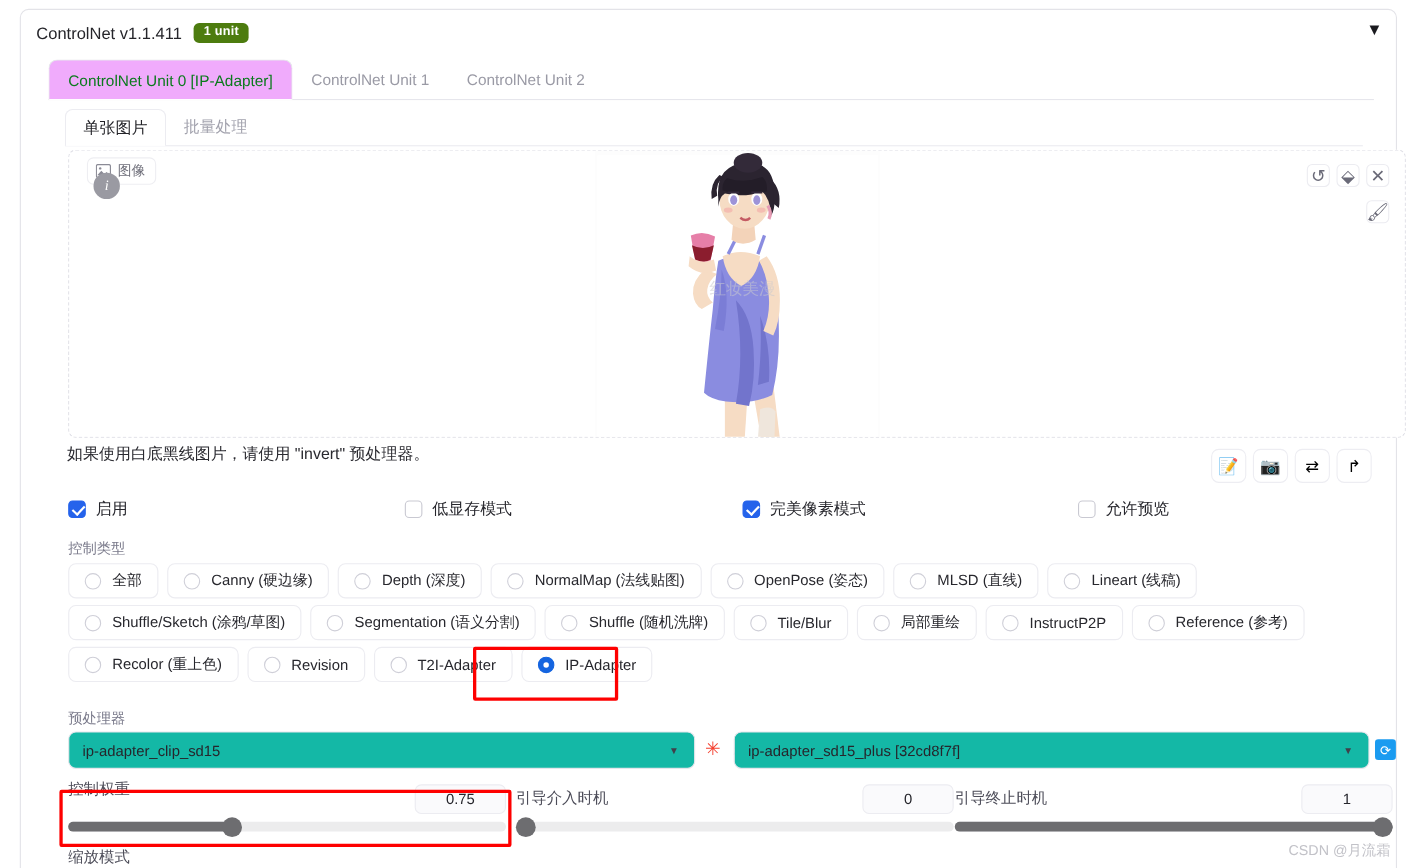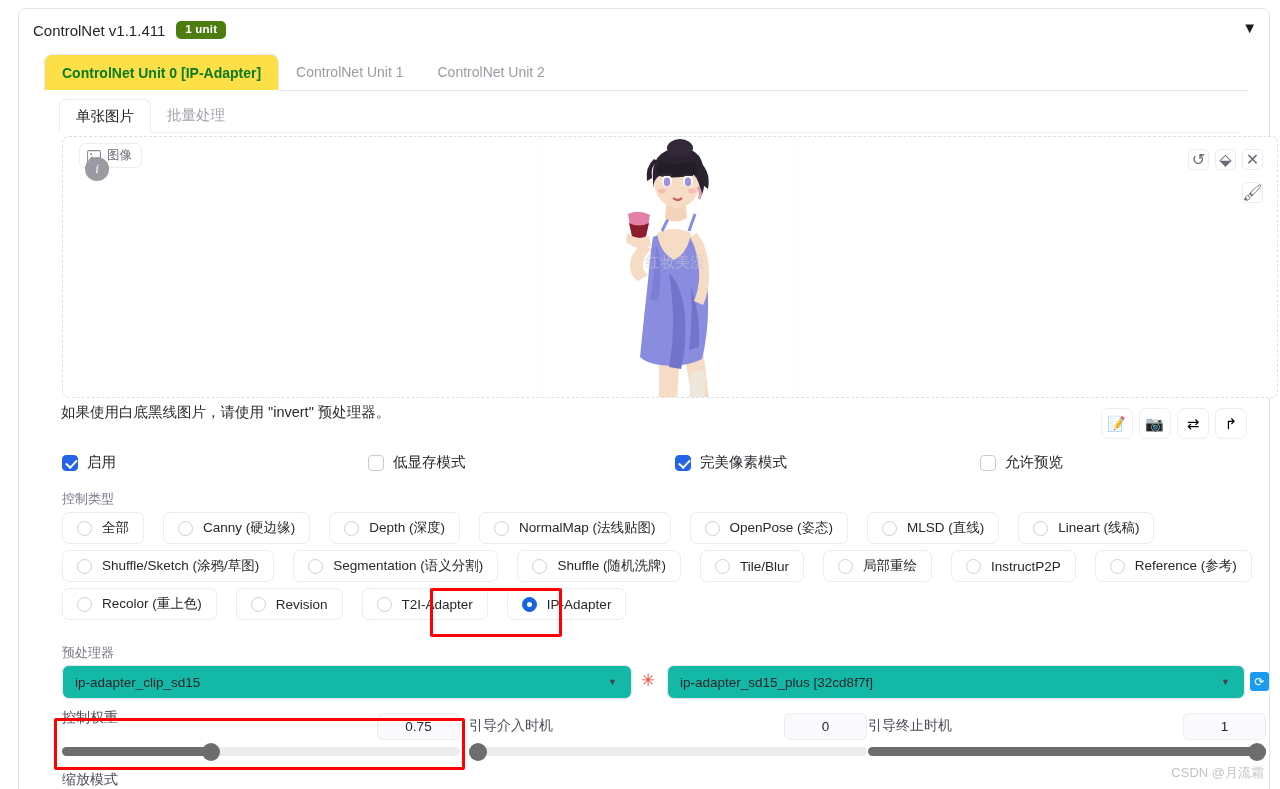--- a/index.html
+++ b/index.html
@@ -62,22 +62,22 @@
   .unit-tab {
     height: 37px;
     padding: 0 17px;
     display: flex; align-items: center;
     font-size: 14px;
     color: #9a9aa5;
     white-space: nowrap;
   }
   .unit-tab.active {
     color: #0b7a1d;
-    font-weight: bold;
-    background: #fde047;
+    font-weight: normal;
+    background: #f0abfc;
     border: 1px solid #e6e6ec;
     border-bottom: 1px solid #ffffff;
     border-radius: 8px 8px 0 0;
     margin-bottom: -1px;
   }
 
   
   .sub-tabs {
     position: absolute;
     left: 40px; top: 90px;
@@ -221,21 +221,21 @@
   .ct-title {
     position: absolute;
     left: 43px; top: 481px;
     font-size: 13px; color: #79798a;
   }
   .ct-rows {
     position: absolute;
     left: 43px; top: 503px;
     width: 1170px;
   }
-  .ct-row { display: flex; gap: 19px; margin-bottom: 6px; }
+  .ct-row { display: flex; gap: 8px; margin-bottom: 6px; }
   .ct-item {
     height: 32px;
     border: 1px solid #ececf1;
     border-radius: 7px;
     background: #ffffff;
     display: flex; align-items: center;
     gap: 10px;
     padding: 0 14px;
     white-space: nowrap;
   }

